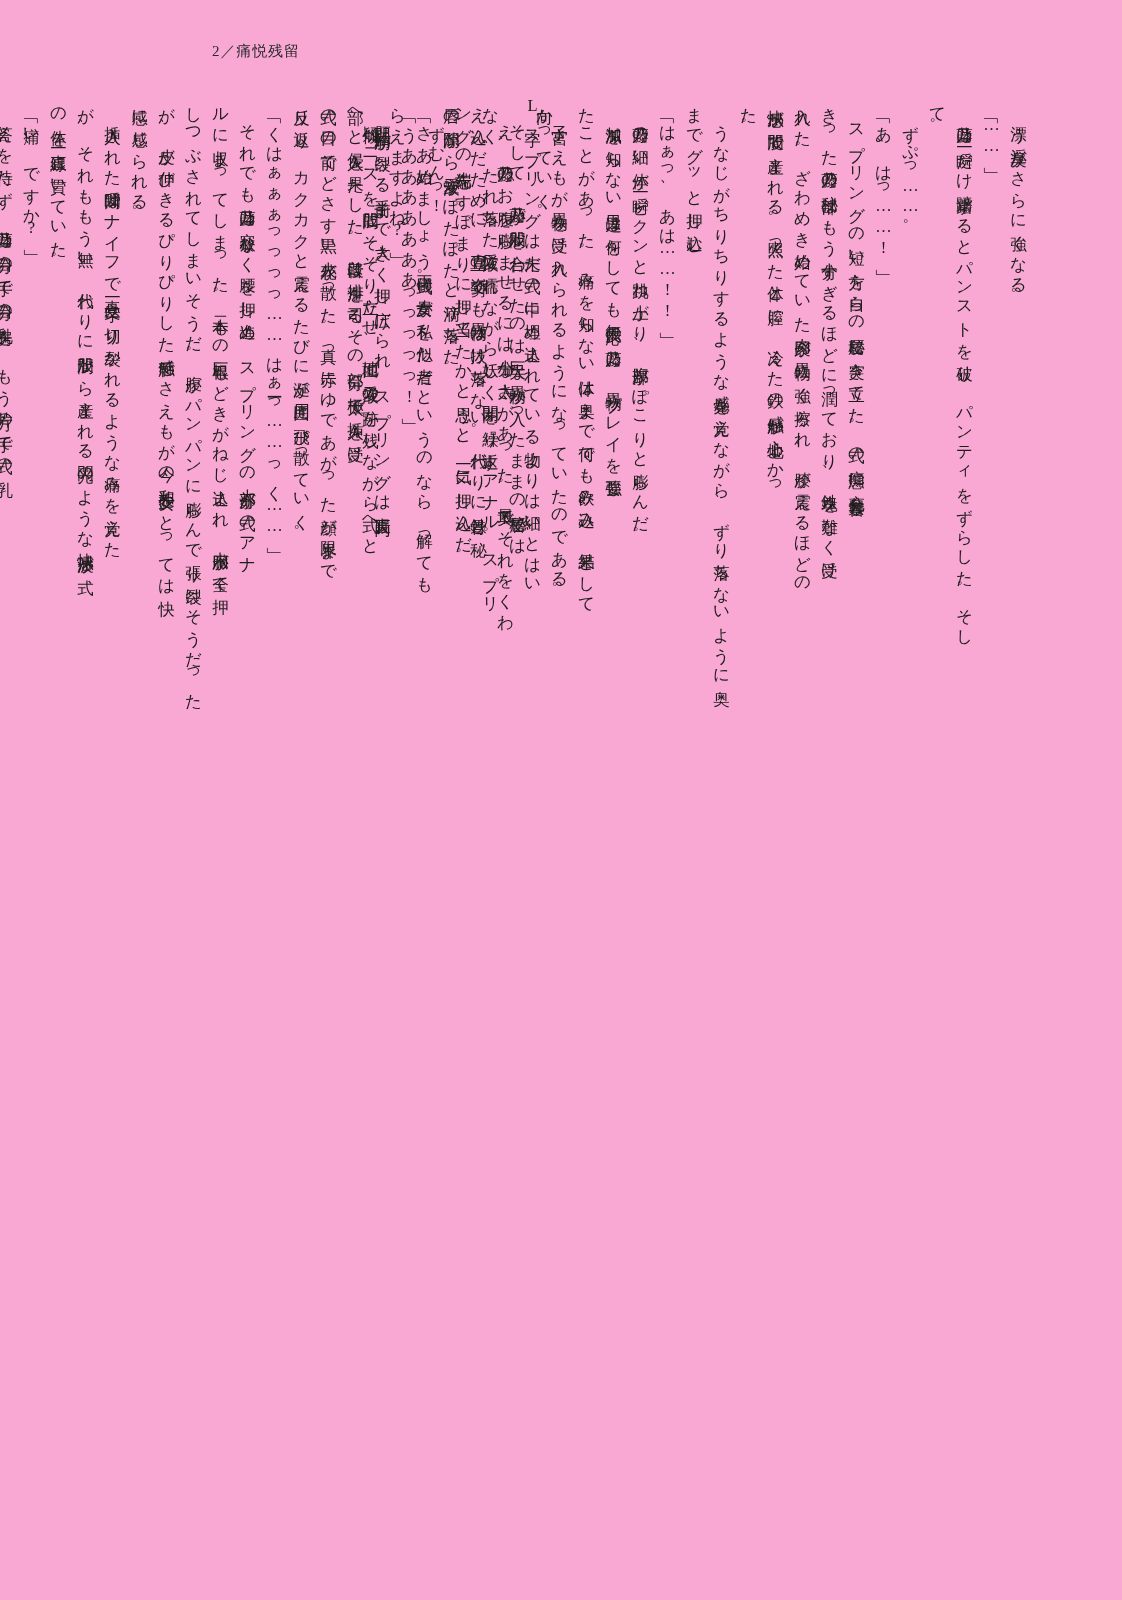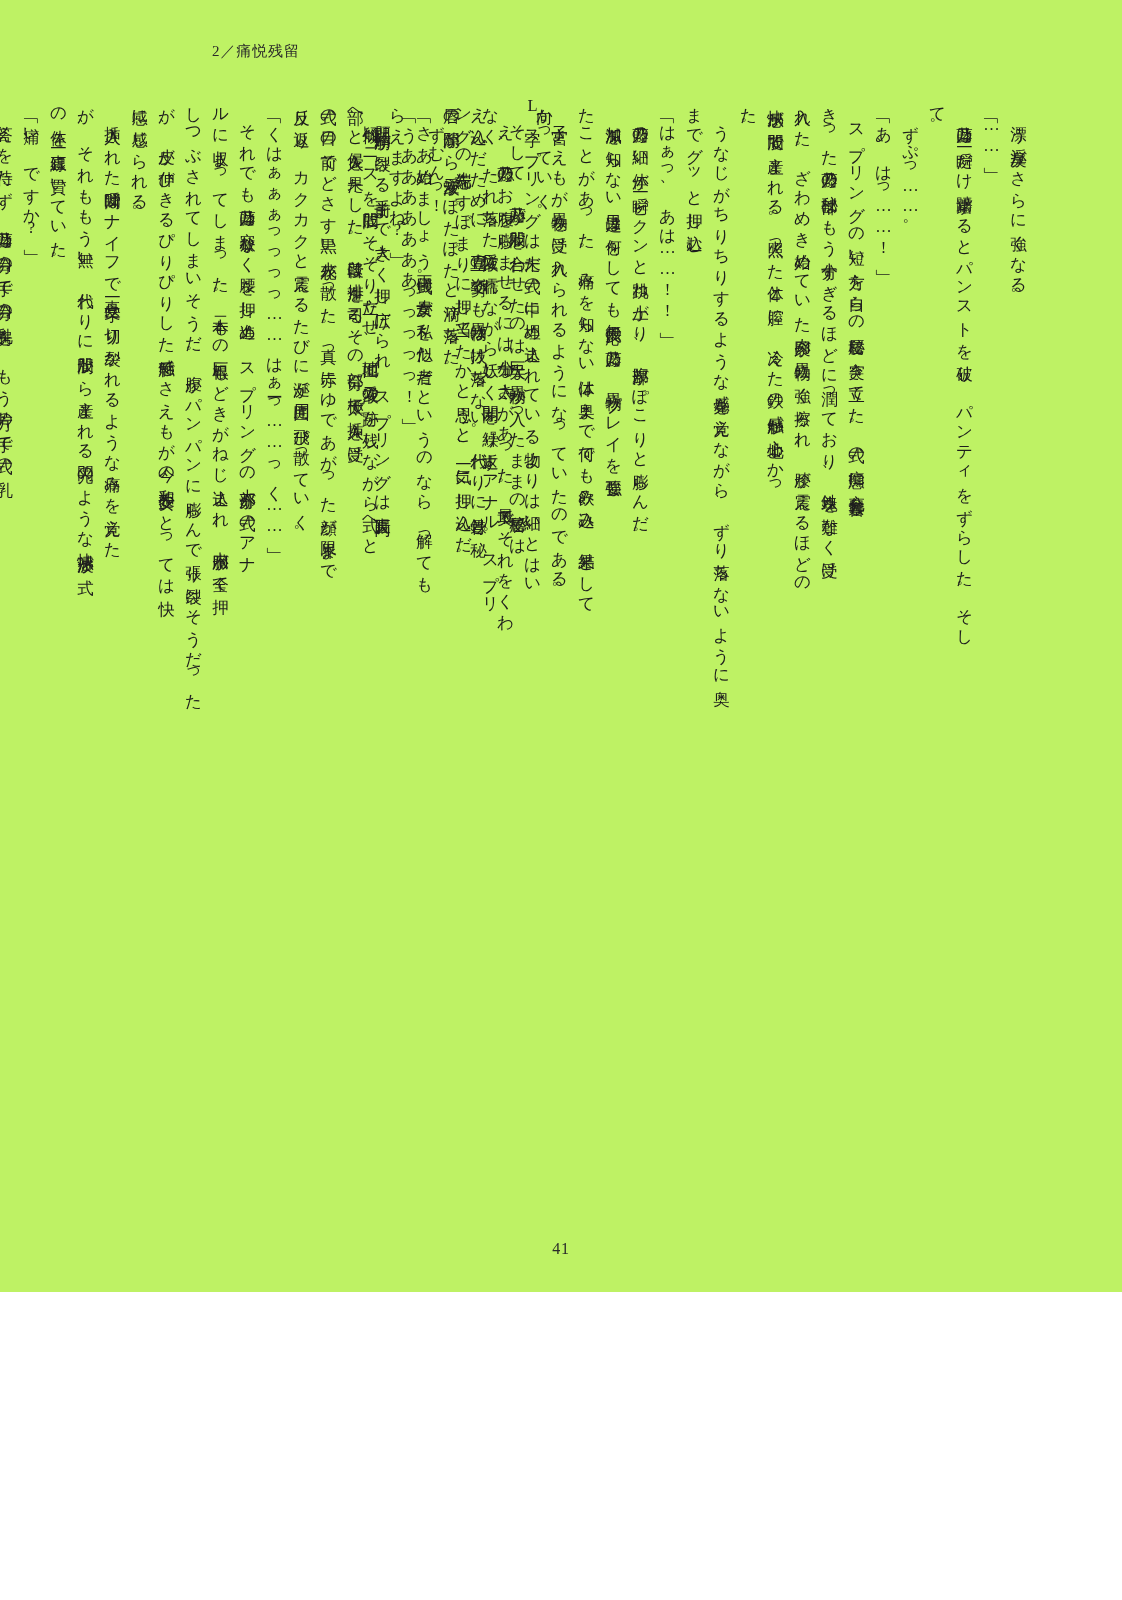--- a/index.html
+++ b/index.html
@@ -3,22 +3,22 @@
 <meta charset="utf-8">
 <style>
   html, body {
     margin: 0;
     padding: 0;
     background: #ffffff;
   }
   .page {
     position: relative;
     width: 1122px;
-    height: 1292px;
-    background: #bef264;
+    height: 1600px;
+    background: #f9a8d4;
     overflow: hidden;
     font-family: "Liberation Serif", "DejaVu Serif", serif;
     color: #1b1b1b;
   }
   
   .header {
     position: absolute;
     top: 42px;
     left: 212px;
     font-size: 15px;
@@ -139,14 +139,13 @@
         <div class="vline">の体を一直線に貫いていた。</div>
         <div class="vline indent">「痛い、ですか?」</div>
         <div class="vline indent">答えを待たず、藤乃は自分の手で自分の乳房を、もう片方の手で式の乳</div>
       </div>
     </div>
 
   <div class="body-area" style="left: 96px; width: 930px; top: 96px;">
     <div class="col-block" style="right: 0; width: 0;"></div>
   </div>
 
-  <div class="folio">41</div>
 </div>
 
 </body></html>

